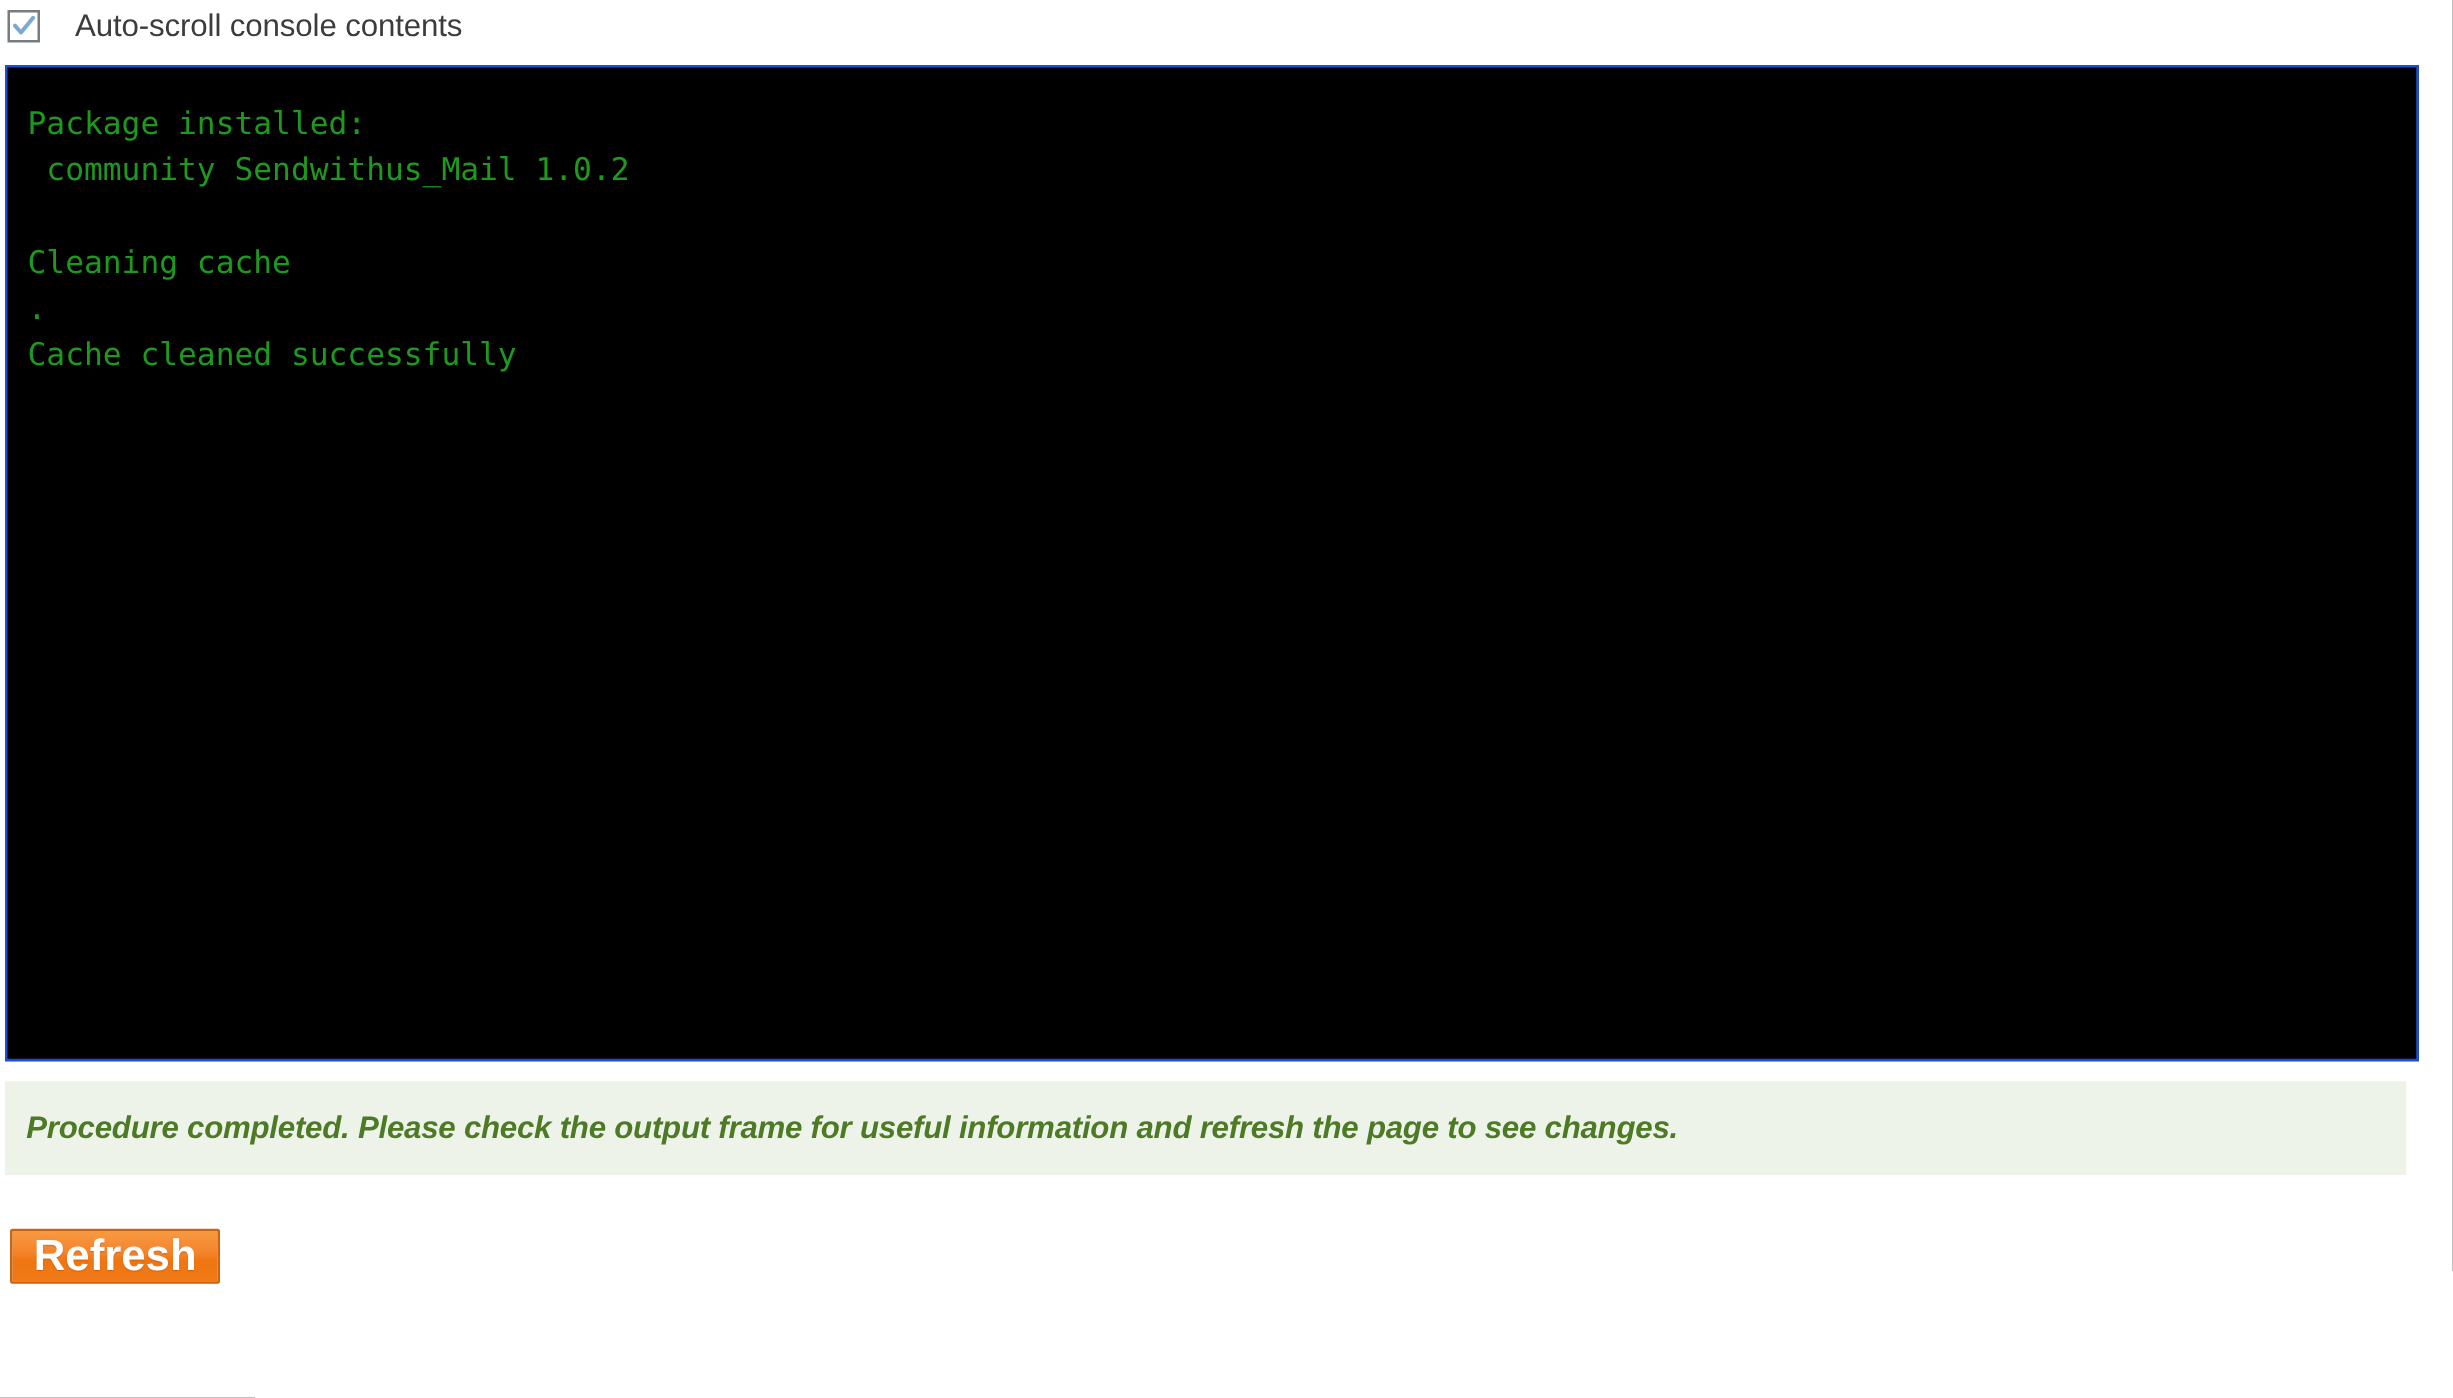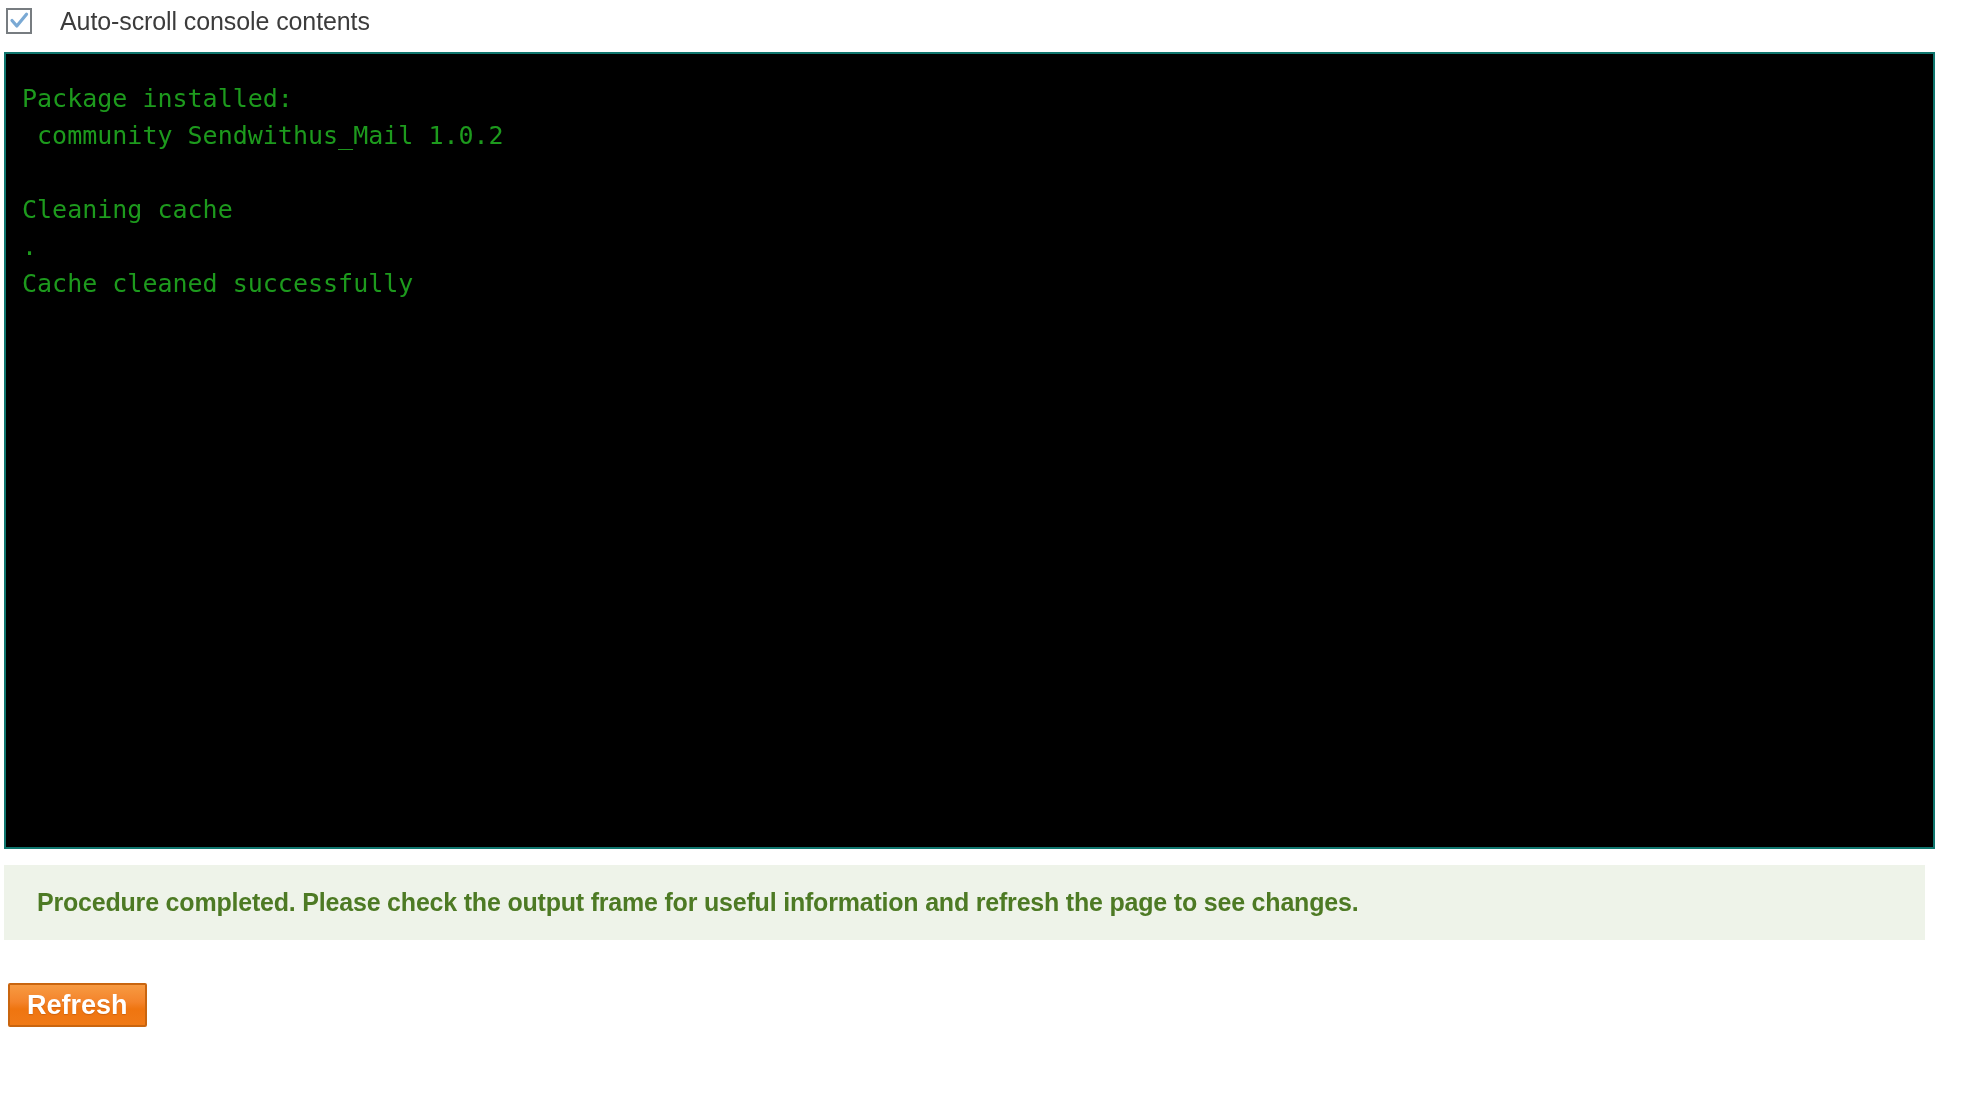--- a/index.html
+++ b/index.html
@@ -52,21 +52,21 @@
   }
 
   
   .console-frame {
     position: absolute;
     left: 4px;
     top: 52px;
     width: 1931px;
     height: 797px;
     background: #000000;
-    border: 2px solid #0f766e;
+    border: 2px solid #1d4ed8;
     box-sizing: border-box;
     overflow: hidden;
     padding: 26px 0 0 0;
   }
   .console-text {
     margin: 0;
     padding: 0 16px;
     font-family: "DejaVu Sans Mono", "Liberation Mono", monospace;
     font-size: 25px;
     line-height: 37px;
@@ -81,44 +81,45 @@
     left: 4px;
     top: 865px;
     width: 1921px;
     height: 75px;
     box-sizing: border-box;
     background: #eef3e9;
     display: flex;
     align-items: center;
   }
   .status-message-text {
-    margin-left: 33px;
+    margin-left: 17px;
     font-family: "Liberation Sans", sans-serif;
     font-weight: bold;
     font-size: 25px;
     color: #4d7a24;
     white-space: nowrap;
     letter-spacing: -0.2px;
+    font-style: italic;
   }
 
   
   .refresh-button {
     position: absolute;
     left: 8px;
     top: 983px;
     height: 44px;
     padding: 0 17px;
     border: 2px solid #c9650f;
     border-radius: 2px;
     box-sizing: border-box;
     background: linear-gradient(to bottom, #f79a42 0%, #f4842b 42%, #ef7510 60%, #f07a17 100%);
     color: #ffffff;
     font-family: "Liberation Sans", sans-serif;
     font-weight: bold;
-    font-size: 27px;
+    font-size: 35px;
     line-height: 40px;
     cursor: pointer;
     text-shadow: 0 1px 1px rgba(150,60,0,0.35);
     white-space: nowrap;
     display: inline-block;
   }
 </style>
 </head>
 <body>
 

